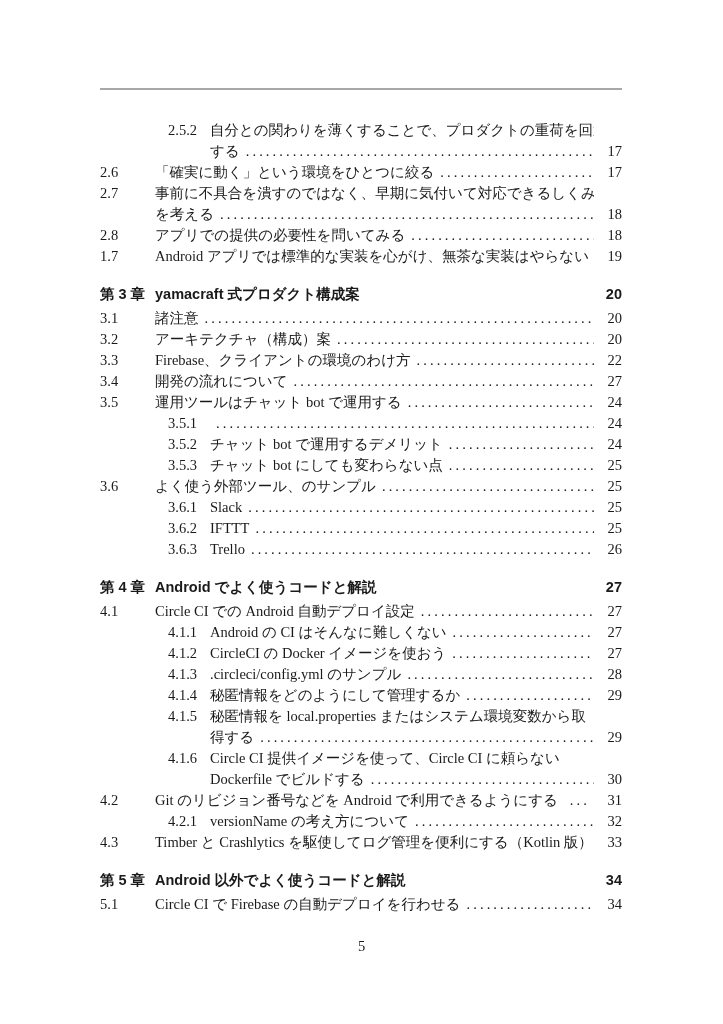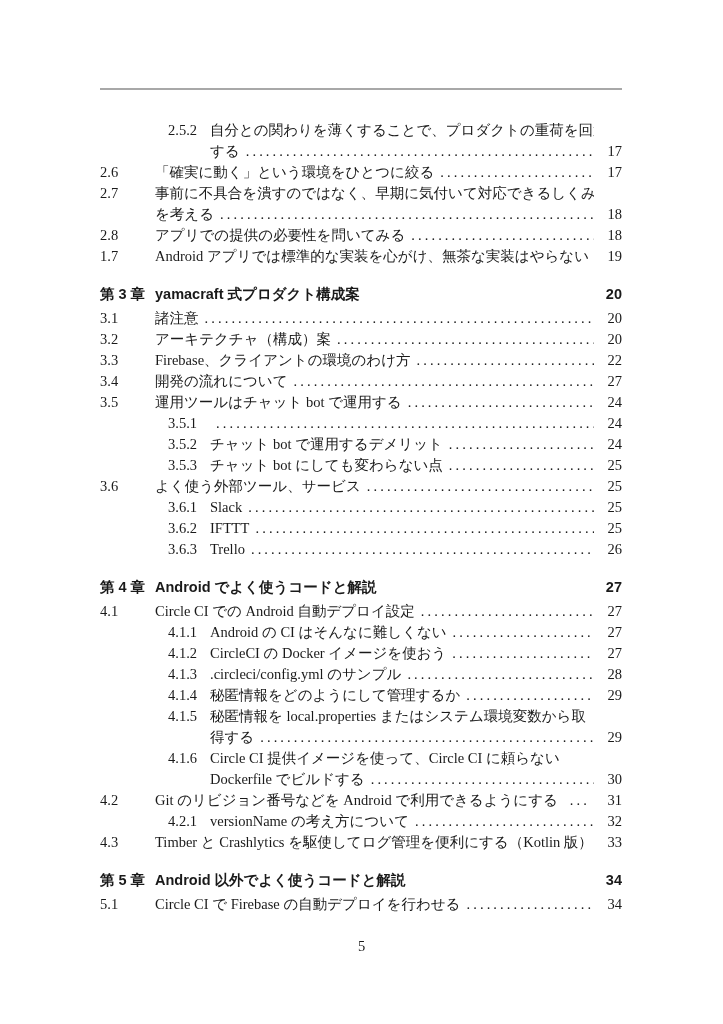--- a/index.html
+++ b/index.html
@@ -260,21 +260,21 @@
         <span class="num">3.5.3</span>
         <span class="body">
           <span class="label">チャット bot にしても変わらない点</span>
           <span class="leader">........................................................................................................................</span>
         </span>
         <span class="pg">25</span>
       </div>
       <div class="entry lvl-sec">
         <span class="num">3.6</span>
         <span class="body">
-          <span class="label">よく使う外部ツール、サービス</span>
+          <span class="label">よく使う外部ツール、のサンプル</span>
           <span class="leader">........................................................................................................................</span>
         </span>
         <span class="pg">25</span>
       </div>
       <div class="entry lvl-sub">
         <span class="num">3.6.1</span>
         <span class="body">
           <span class="label">Slack</span>
           <span class="leader">........................................................................................................................</span>
         </span>

